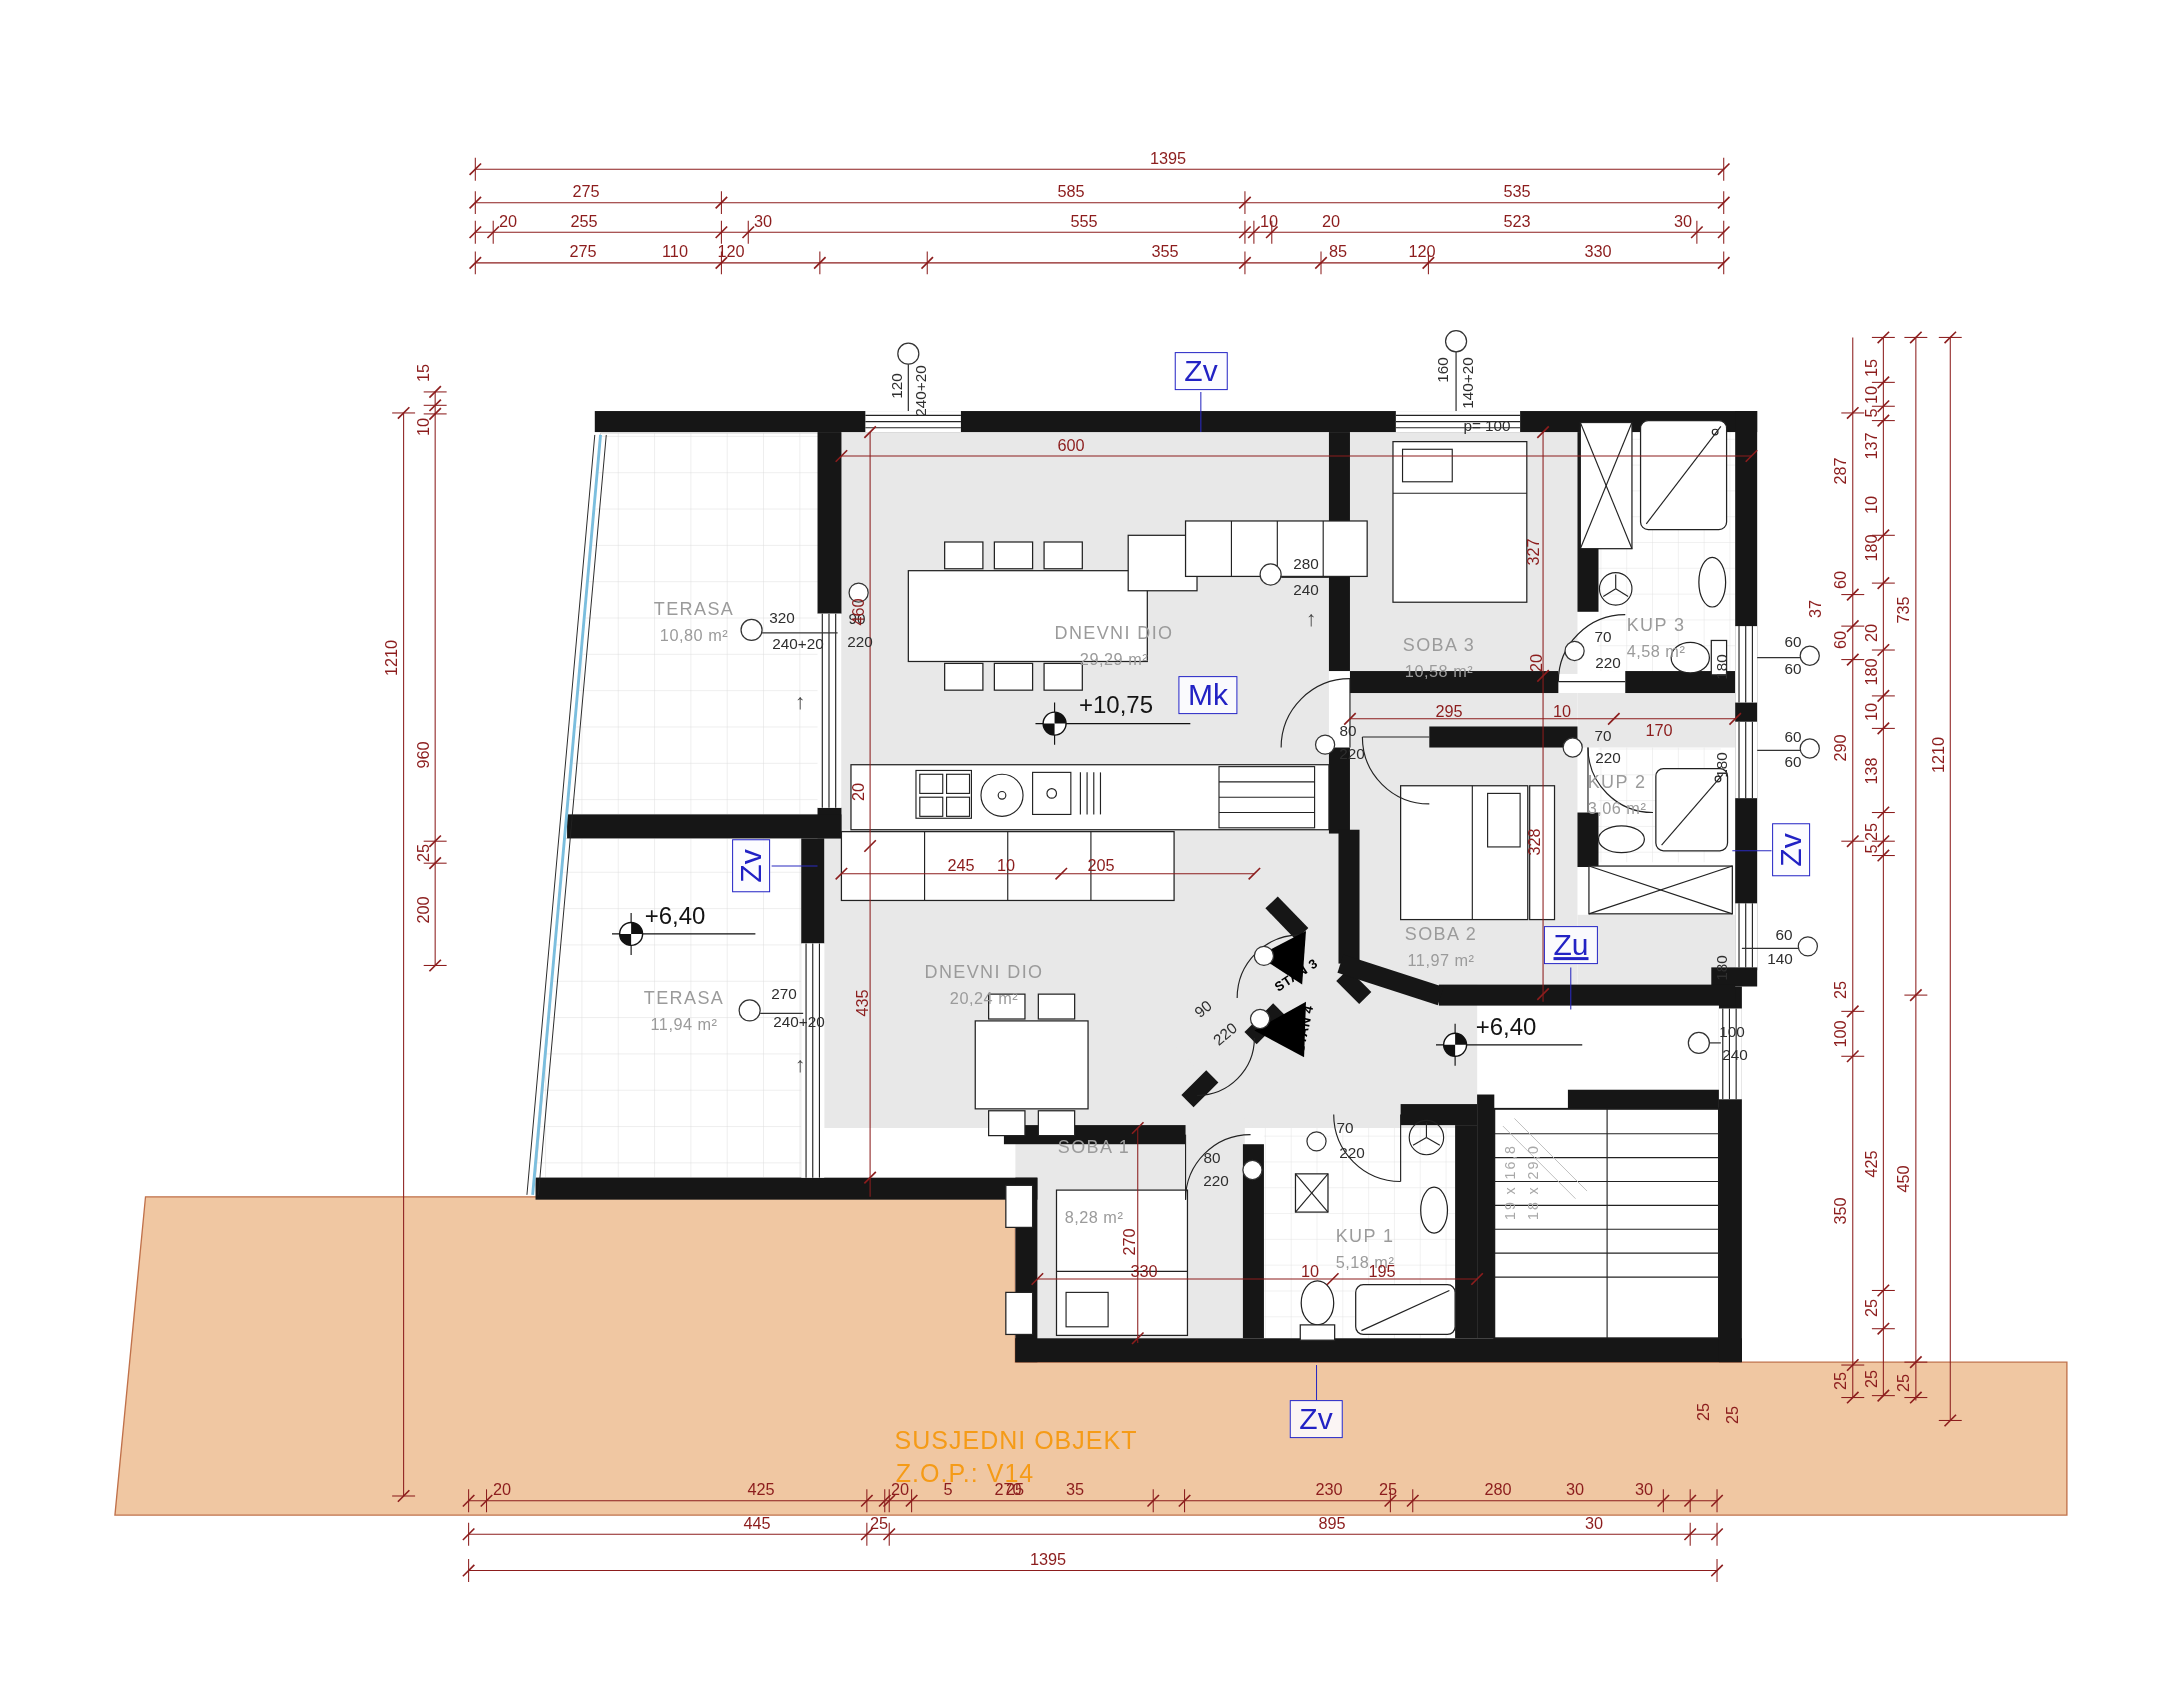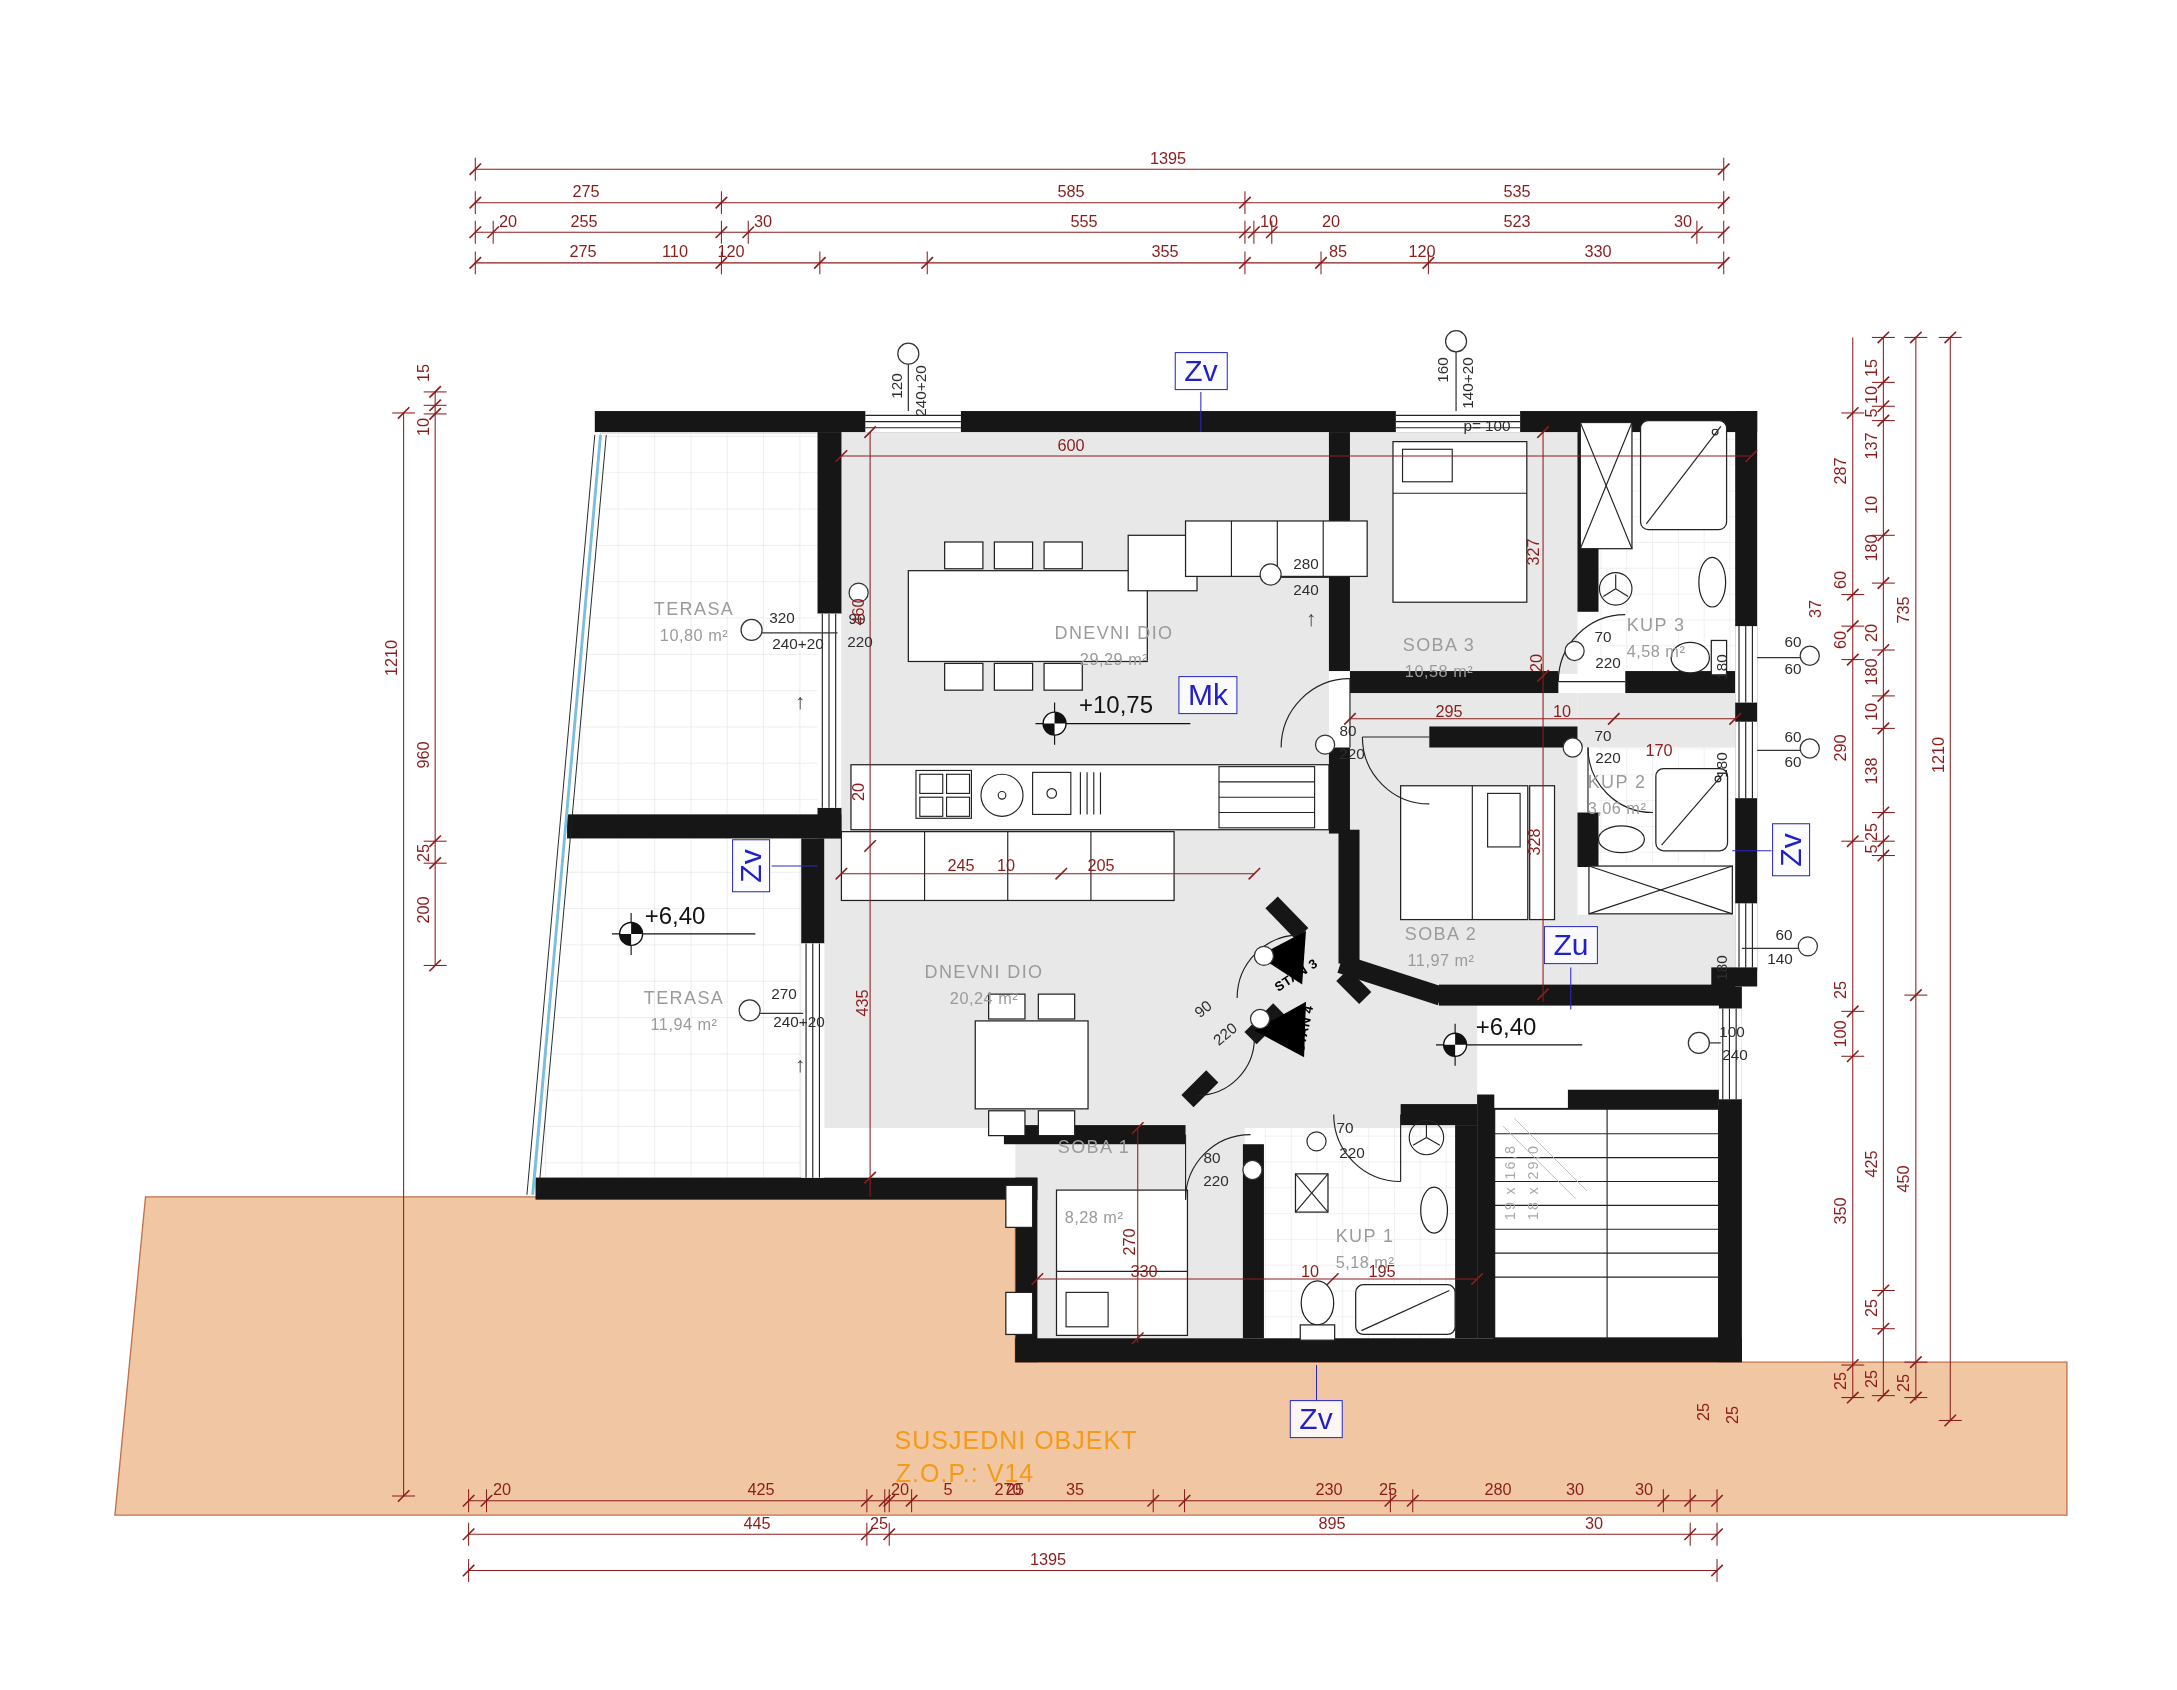--- a/index.html
+++ b/index.html
@@ -566,21 +566,21 @@
       <span class="lbl room-name" style="left: 1617px; top: 782px; transform: translate(-50%, -50%);">KUP 2</span>
       <span class="lbl room-area" style="left: 1617px; top: 808px; transform: translate(-50%, -50%);">3,06 m²</span>
       <span class="lbl room-name" style="left: 1441px; top: 934px; transform: translate(-50%, -50%);">SOBA 2</span>
       <span class="lbl room-area" style="left: 1441px; top: 960px; transform: translate(-50%, -50%);">11,97 m²</span>
       <span class="lbl room-name" style="left: 1094px; top: 1147px; transform: translate(-50%, -50%);">SOBA 1</span>
       <span class="lbl room-area" style="left: 1094px; top: 1173px; transform: translate(-50%, -50%); margin-top: 44px;">8,28 m²</span>
       <span class="lbl room-name" style="left: 1365px; top: 1236px; transform: translate(-50%, -50%);">KUP 1</span>
       <span class="lbl room-area" style="left: 1365px; top: 1262px; transform: translate(-50%, -50%);">5,18 m²</span>
       <span class="lbl stamp" style="left: 1201px; top: 371px; transform: translate(-50%, -50%);">Zv</span>
       <span class="lbl stamp" style="left: 1208px; top: 695px; transform: translate(-50%, -50%);">Mk</span>
-      <span class="lbl stamp" style="left: 1571px; top: 945px; transform: translate(-50%, -50%);">Zu</span>
+      <span class="lbl stamp" style="left: 1571px; top: 945px; transform: translate(-50%, -50%); text-decoration: underline;">Zu</span>
       <span class="lbl stamp" style="left: 1791px; top: 850px; transform: translate(-50%, -50%) rotate(-90deg);">Zv</span>
       <span class="lbl stamp" style="left: 751px; top: 866px; transform: translate(-50%, -50%) rotate(-90deg);">Zv</span>
       <span class="lbl stamp" style="left: 1316px; top: 1419px; transform: translate(-50%, -50%);">Zv</span>
       <span class="lbl level" style="left: 1116px; top: 705px; transform: translate(-50%, -50%);">+10,75</span>
       <span class="lbl level" style="left: 675px; top: 916px; transform: translate(-50%, -50%);">+6,40</span>
       <span class="lbl level" style="left: 1506px; top: 1027px; transform: translate(-50%, -50%);">+6,40</span>
       <span class="lbl spec" style="left: 1487px; top: 426px; transform: translate(-50%, -50%);">p= 100</span>
       <span class="lbl stairtxt" style="left: 1510px; top: 1182px; transform: translate(-50%, -50%) rotate(-90deg);">19 x 16,8</span>
       <span class="lbl stairtxt" style="left: 1533px; top: 1182px; transform: translate(-50%, -50%) rotate(-90deg);">18 x 29,0</span>
       <span class="lbl stan" style="left: 1296px; top: 975px; transform: translate(-50%, -50%) rotate(-33deg);">STAN 3</span>
@@ -627,21 +627,21 @@
       <span class="lbl dim" style="left: 858px; top: 612px; transform: translate(-50%, -50%) rotate(-90deg);">460</span>
       <span class="lbl dim" style="left: 858px; top: 792px; transform: translate(-50%, -50%) rotate(-90deg);">20</span>
       <span class="lbl dim" style="left: 862px; top: 1003px; transform: translate(-50%, -50%) rotate(-90deg);">435</span>
       <span class="lbl dim" style="left: 925px; top: 865px; transform: translate(-50%, -50%); margin-left: 36px;">245</span>
       <span class="lbl dim" style="left: 1006px; top: 865px; transform: translate(-50%, -50%);">10</span>
       <span class="lbl dim" style="left: 1101px; top: 865px; transform: translate(-50%, -50%);">205</span>
       <span class="lbl dim" style="left: 1533px; top: 552px; transform: translate(-50%, -50%) rotate(-90deg);">327</span>
       <span class="lbl dim" style="left: 1536px; top: 663px; transform: translate(-50%, -50%) rotate(-90deg);">20</span>
       <span class="lbl dim" style="left: 1449px; top: 711px; transform: translate(-50%, -50%);">295</span>
       <span class="lbl dim" style="left: 1562px; top: 711px; transform: translate(-50%, -50%);">10</span>
-      <span class="lbl dim" style="left: 1659px; top: 750px; transform: translate(-50%, -50%);">170</span>
+      <span class="lbl dim" style="left: 1659px; top: 730px; transform: translate(-50%, -50%);">170</span>
       <span class="lbl dim" style="left: 1534px; top: 842px; transform: translate(-50%, -50%) rotate(-90deg);">328</span>
       <span class="lbl dim" style="left: 1129px; top: 1242px; transform: translate(-50%, -50%) rotate(-90deg);">270</span>
       <span class="lbl dim" style="left: 1144px; top: 1271px; transform: translate(-50%, -50%);">330</span>
       <span class="lbl dim" style="left: 1310px; top: 1271px; transform: translate(-50%, -50%);">10</span>
       <span class="lbl dim" style="left: 1382px; top: 1271px; transform: translate(-50%, -50%);">195</span>
       <span class="lbl dim" style="left: 1703px; top: 1412px; transform: translate(-50%, -50%) rotate(-90deg);">25</span>
       <span class="lbl dim" style="left: 1732px; top: 1415px; transform: translate(-50%, -50%) rotate(-90deg);">25</span>
       <span class="lbl orange" style="left: 1016px; top: 1440px; transform: translate(-50%, -50%);">SUSJEDNI OBJEKT</span>
       <span class="lbl orange" style="left: 965px; top: 1473px; transform: translate(-50%, -50%);">Z.O.P.: V14</span>
       <span class="lbl dim" style="left: 1168px; top: 158px; transform: translate(-50%, -50%);">1395</span>

